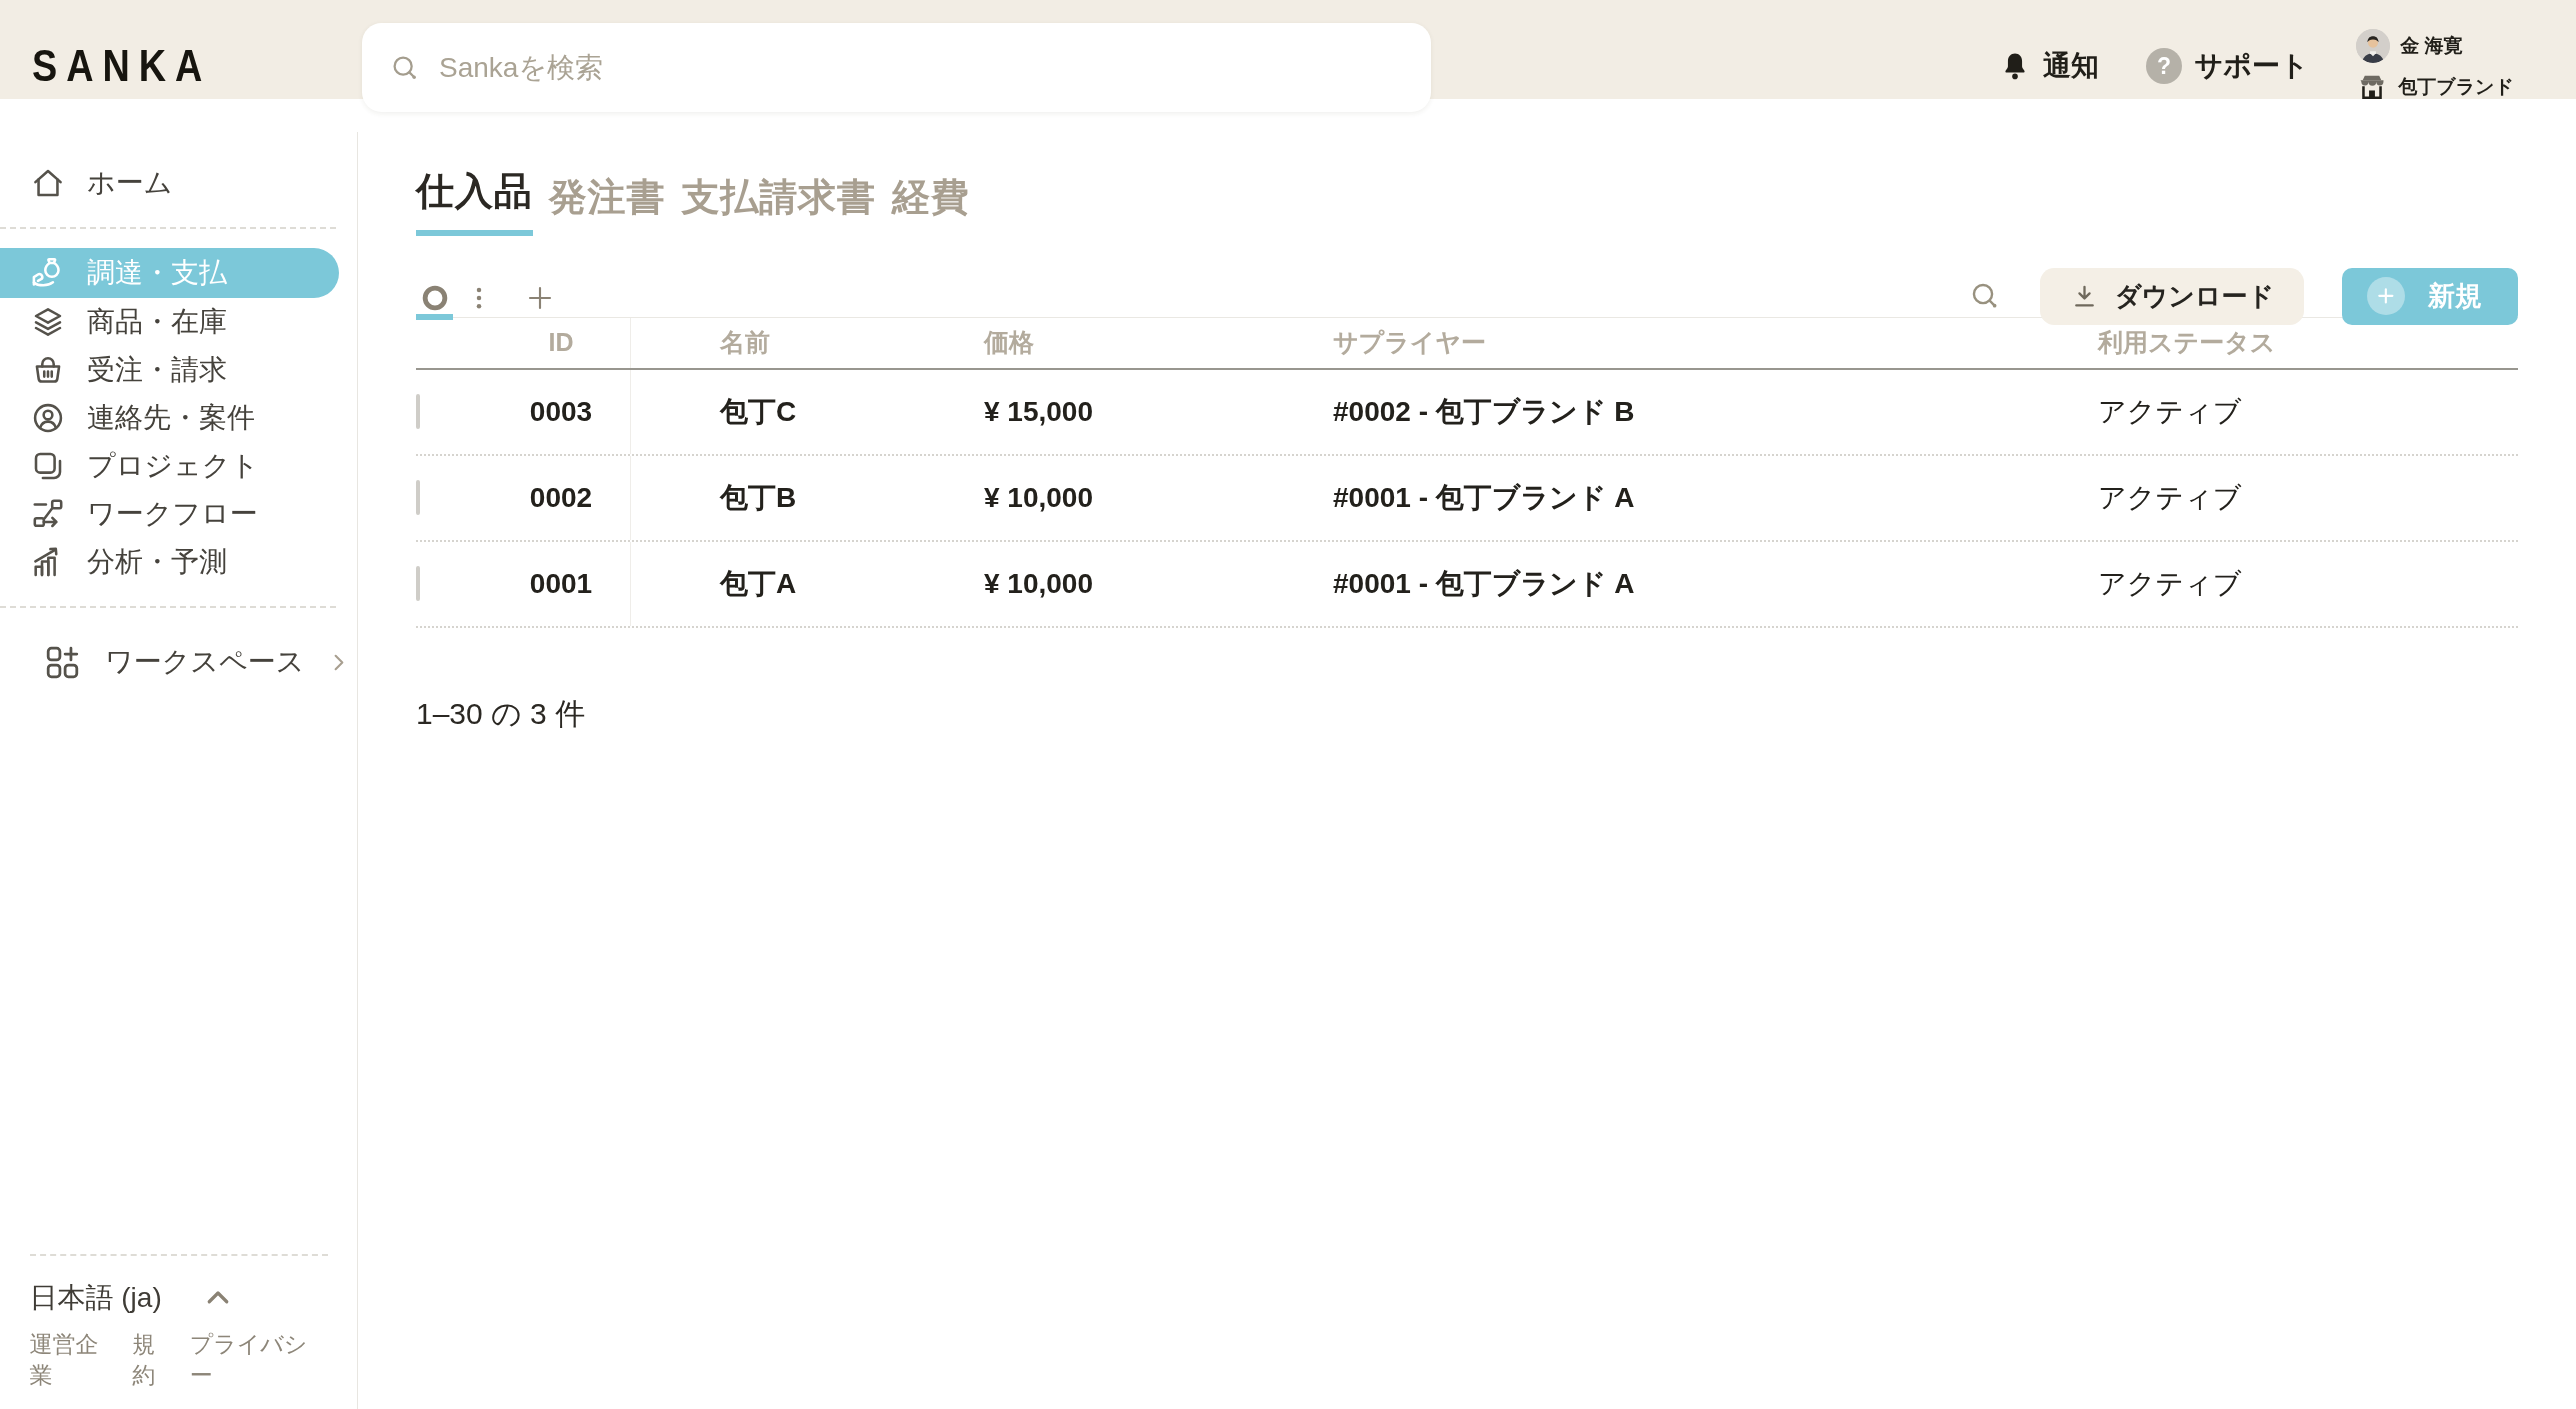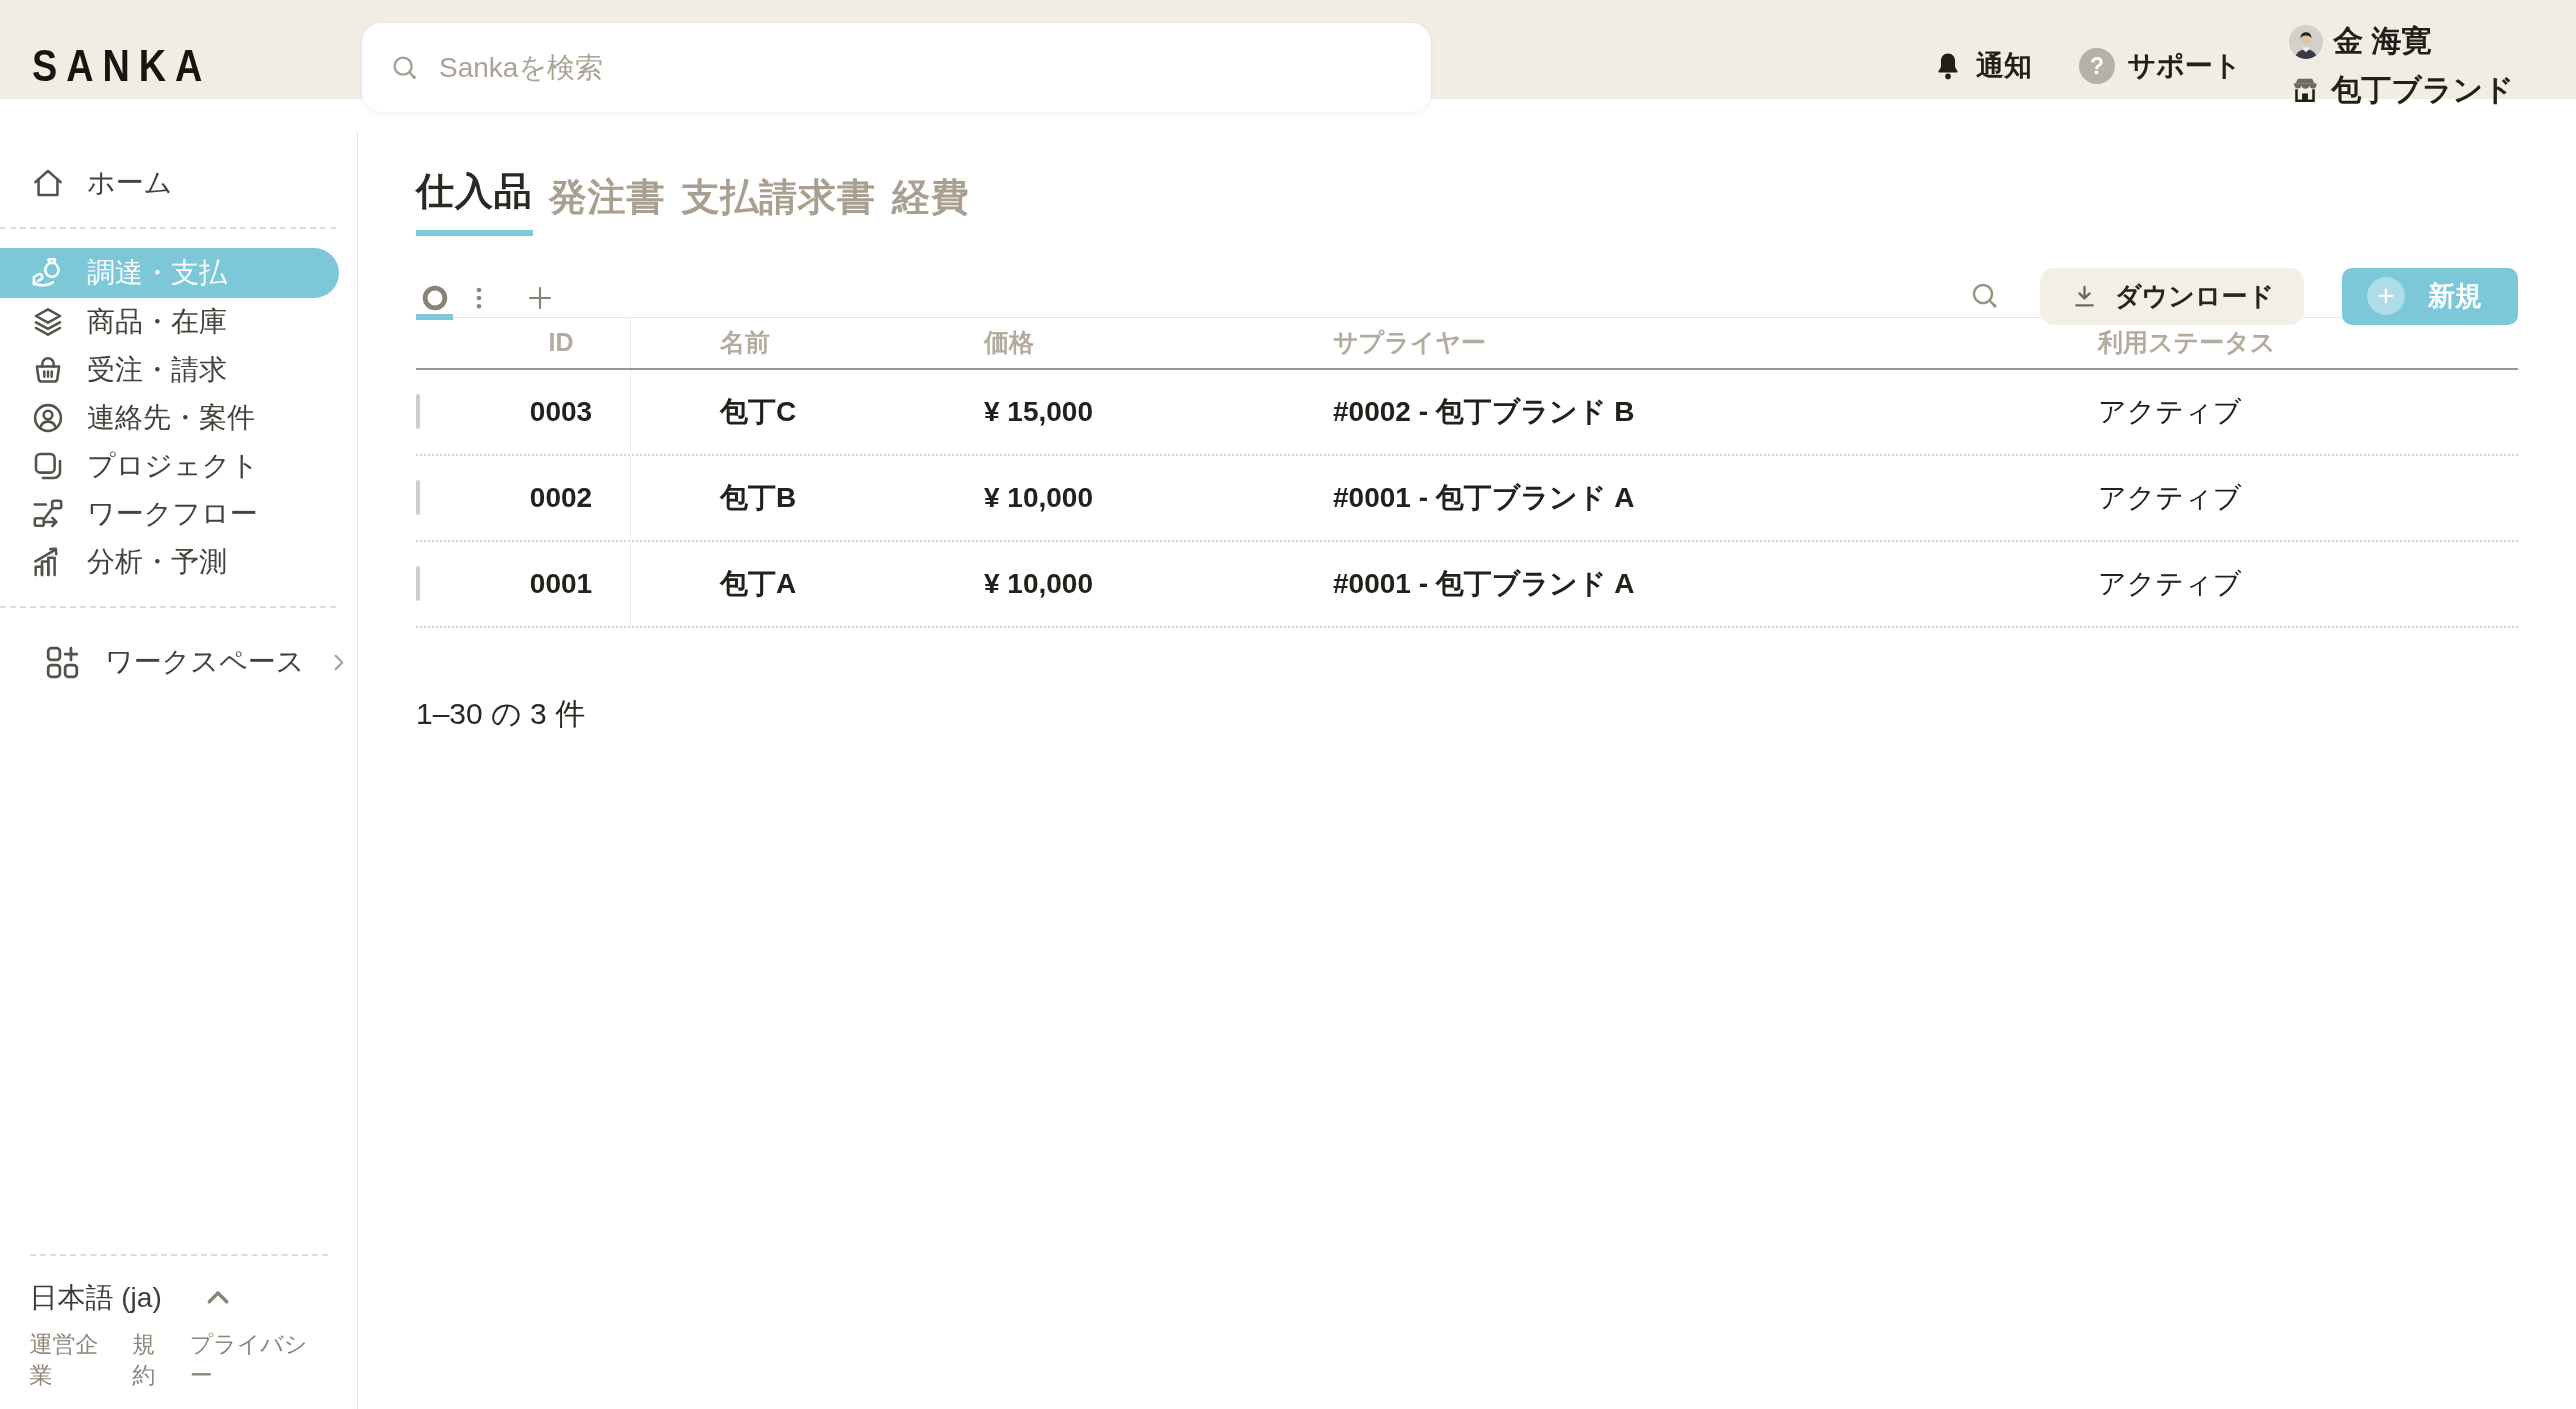--- a/index.html
+++ b/index.html
@@ -23,21 +23,21 @@
         font-size:45px;font-weight:800;letter-spacing:10.7px;color:#17150f;transform:scaleX(.84);transform-origin:left center;}
   .searchbox{position:absolute;left:362px;top:23px;width:1069px;height:89px;background:#fff;border-radius:19.7px;
         box-shadow:0 1.8px 5.4px rgba(60,50,30,.07);display:flex;align-items:center;padding:0 27px;gap:18px;}
   .searchbox input{flex:1;border:none;outline:none;font-size:28px;color:#3c3a34;background:transparent;font-family:inherit;}
   .searchbox input::placeholder{color:#aaa394;}
   .topbar-right{position:absolute;right:62px;top:0;height:132px;display:flex;align-items:center;gap:47px;}
   .tb-item{display:flex;align-items:center;gap:12.5px;font-size:28px;font-weight:700;color:#211f19;cursor:pointer;}
   .q-circle{width:36px;height:36px;border-radius:50%;background:#b5b1a8;color:#fff;font-size:23px;font-weight:700;
         display:flex;align-items:center;justify-content:center;}
   .userblock{display:flex;flex-direction:column;gap:7.2px;}
-  .userline{display:flex;align-items:center;gap:10.7px;font-size:30px;font-weight:700;color:#211f19;cursor:pointer;}
+  .userline{display:flex;align-items:center;gap:10.7px;font-size:19px;font-weight:700;color:#211f19;cursor:pointer;}
   .avatar{width:34px;height:34px;border-radius:50%;overflow:hidden;background:#d3cfca;flex:0 0 auto;}
 
   
   .sidebar{position:absolute;left:0;top:132px;width:358px;height:1277px;background:#fff;border-right:1.8px solid #e8e6e1;}
   .nav{padding-top:27px;}
   .nav-item{height:48px;display:flex;align-items:center;gap:21.5px;padding-left:29.5px;font-size:28px;color:var(--side-ink);cursor:pointer;}
   .nav-item .nicon{width:36px;height:36px;color:#55524b;flex:0 0 auto;}
   .nav-item.active{background:var(--accent);color:#fff;border-radius:0 25px 25px 0;margin-right:18px;height:50px;}
   .nav-item.active .nicon{color:#fff;}
   .dash-div{border-top:2.7px dashed #dedcd6;margin:19.7px 21.5px 19.7px 0;}

